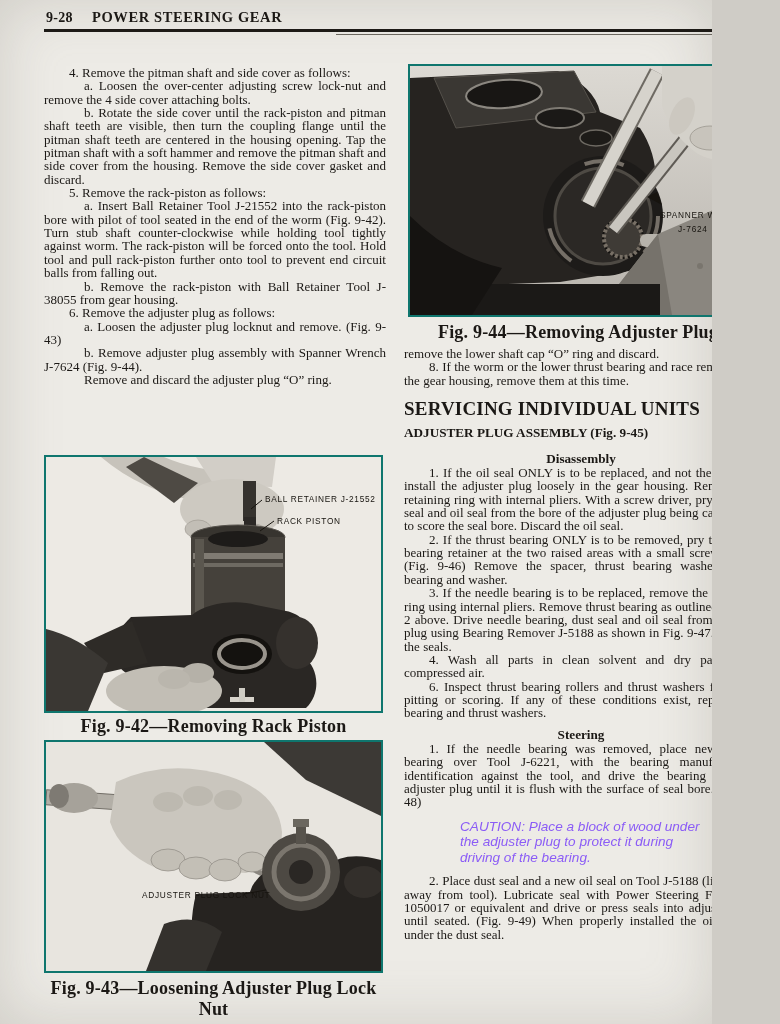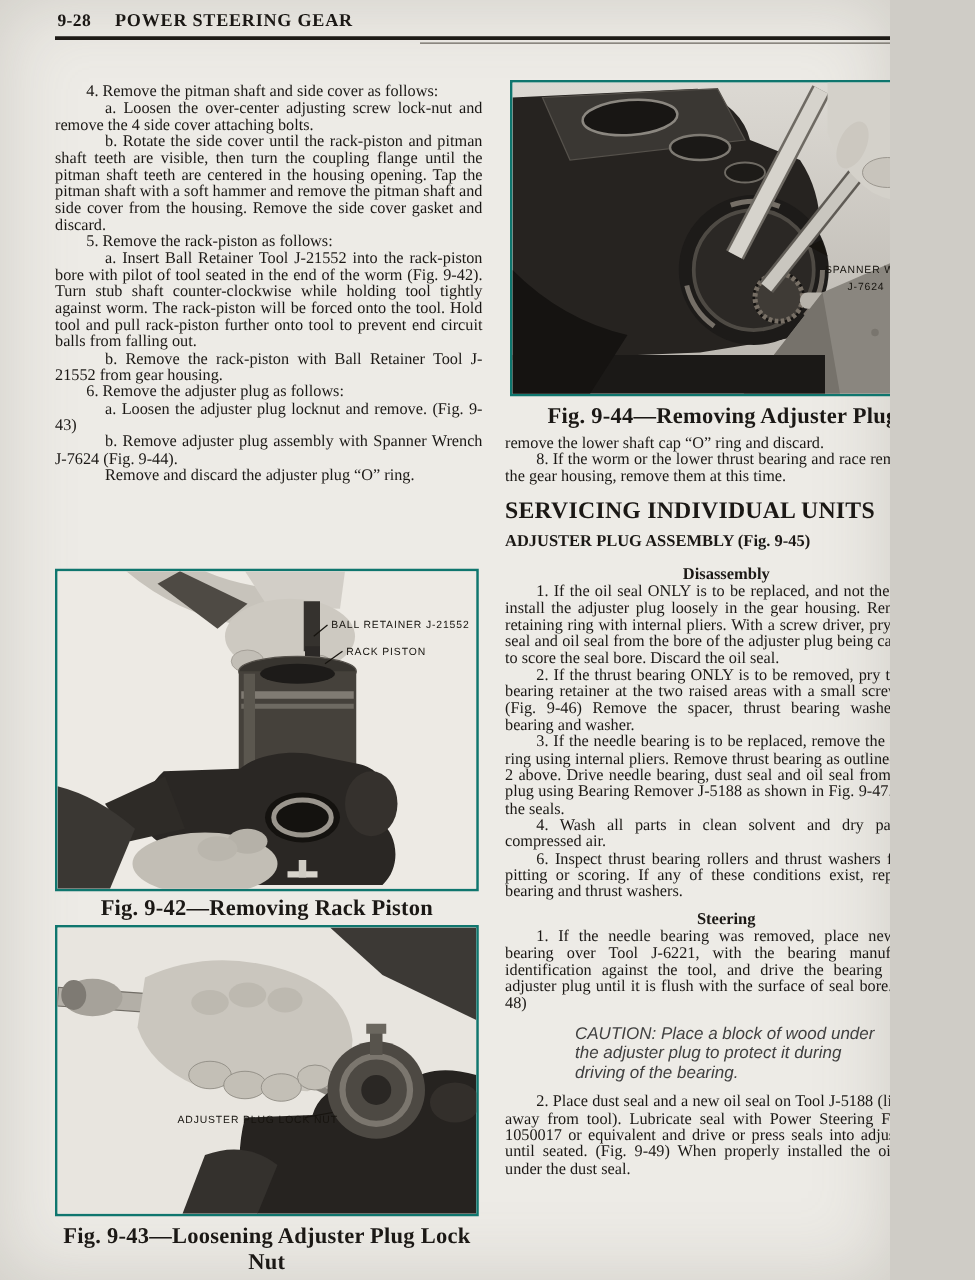--- a/index.html
+++ b/index.html
@@ -15,21 +15,21 @@
   .col{position:absolute;font-size:13px;line-height:13.35px;text-align:justify;}
   #leftcol{left:44px;top:66px;width:342px;}
   #rightcol{left:404px;top:347px;width:354px;}
   .p{margin:0;}
   .ind1{text-indent:25px;}
   .ind2{text-indent:40px;}
   .h-center{margin:15px 0 11px;text-align:left;font-weight:700;font-size:19px;letter-spacing:.2px;}
   .h-left{margin:0 0 12px;font-weight:700;font-size:13.2px;text-align:left;}
   .h-sub{margin:8px 0 1px;font-weight:700;font-size:13.2px;text-align:center;}
   .caution{margin:10px 0 9px 56px;width:252px;font-family:"Liberation Sans",sans-serif;
-           font-style:italic;font-size:13.6px;line-height:15.6px;text-align:left;color:#404040;}
+           font-style:italic;font-size:13.6px;line-height:15.6px;text-align:left;color:#8b5cf6;}
   
   .figframe{position:absolute;border:2px solid #0f766e;background:#ebe8e2;}
   .figcap{position:absolute;font-weight:700;font-size:18px;text-align:center;letter-spacing:.2px;}
   svg text.phlabel{font-family:"Liberation Sans",sans-serif;font-size:8.3px;letter-spacing:.7px;fill:#17140f;}
 </style>
 </head>
 <body>
 
 <div id="page">
 
@@ -37,21 +37,21 @@
   <div class="booktitle">POWER STEERING GEAR</div>
   <div class="rule1"></div>
   <div class="rule2"></div>
 
   <div id="leftcol" class="col">
     <p class="p ind1">4. Remove the pitman shaft and side cover as follows:</p>
     <p class="p ind2">a.  Loosen the over-center adjusting screw lock-nut and remove the 4 side cover attaching bolts.</p>
     <p class="p ind2">b.  Rotate the side cover until the rack-piston and pitman shaft teeth are visible, then turn the coupling flange until the pitman shaft teeth are centered in the housing opening. Tap the pitman shaft with a soft hammer and remove the pitman shaft and side cover from the housing. Remove the side cover gasket and discard.</p>
     <p class="p ind1">5. Remove the rack-piston as follows:</p>
     <p class="p ind2">a.  Insert Ball Retainer Tool J-21552 into the rack-piston bore with pilot of tool seated in the end of the worm (Fig. 9-42). Turn stub shaft counter-clockwise while holding tool tightly against worm. The rack-piston will be forced onto the tool. Hold tool and pull rack-piston further onto tool to prevent end circuit balls from falling out.</p>
-    <p class="p ind2">b.  Remove the rack-piston with Ball Retainer Tool J-21552 from gear housing.</p>
+    <p class="p ind2">b.  Remove the rack-piston with Ball Retainer Tool J-38055 from gear housing.</p>
     <p class="p ind1">6. Remove the adjuster plug as follows:</p>
     <p class="p ind2">a.  Loosen the adjuster plug locknut and remove. (Fig. 9-43)</p>
     <p class="p ind2">b.  Remove adjuster plug assembly with Spanner Wrench J-7624 (Fig. 9-44).</p>
     <p class="p ind2">Remove and discard the adjuster plug “O” ring.</p>
   </div>
 
   <div class="figframe" style="left:44px;top:455px;width:335px;height:254px;">
     <svg width="335" height="254" viewBox="0 0 335 254">
       <rect width="335" height="254" fill="#edeae4"></rect>
 

